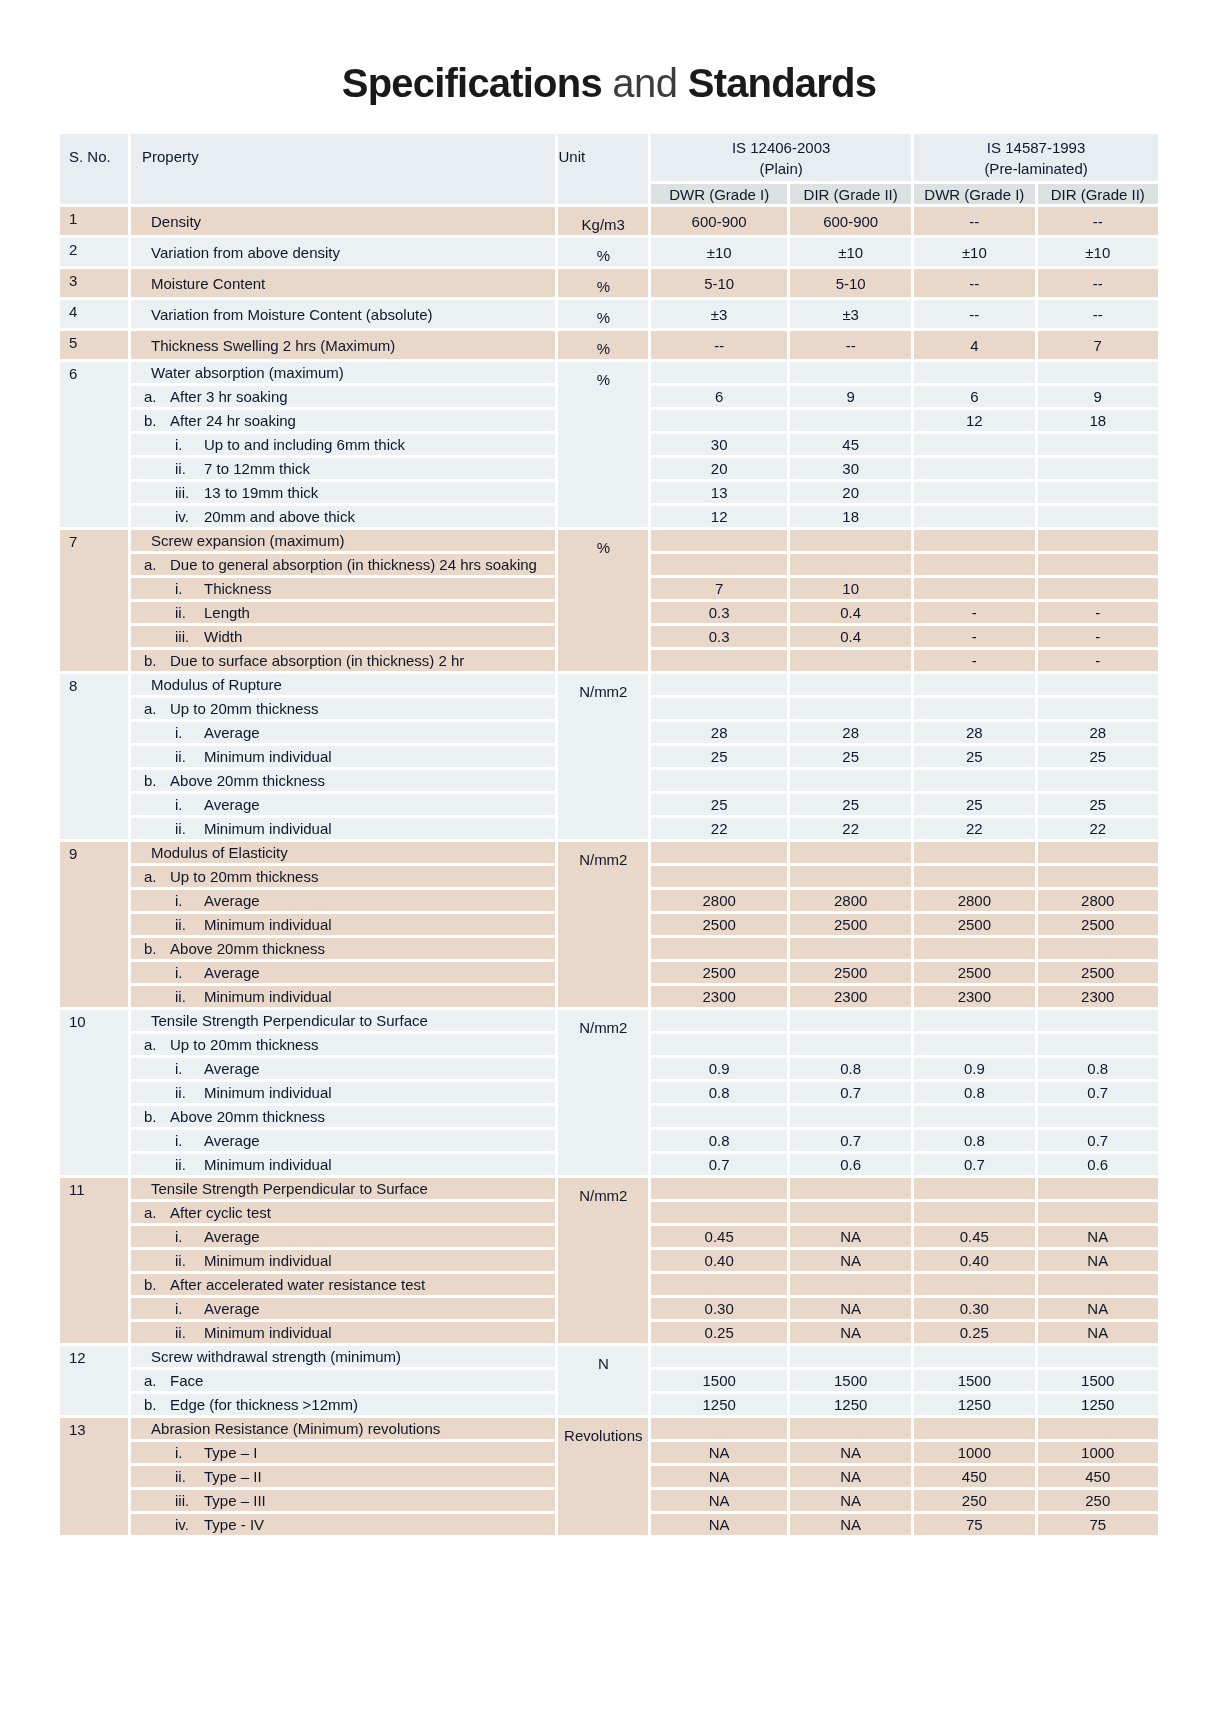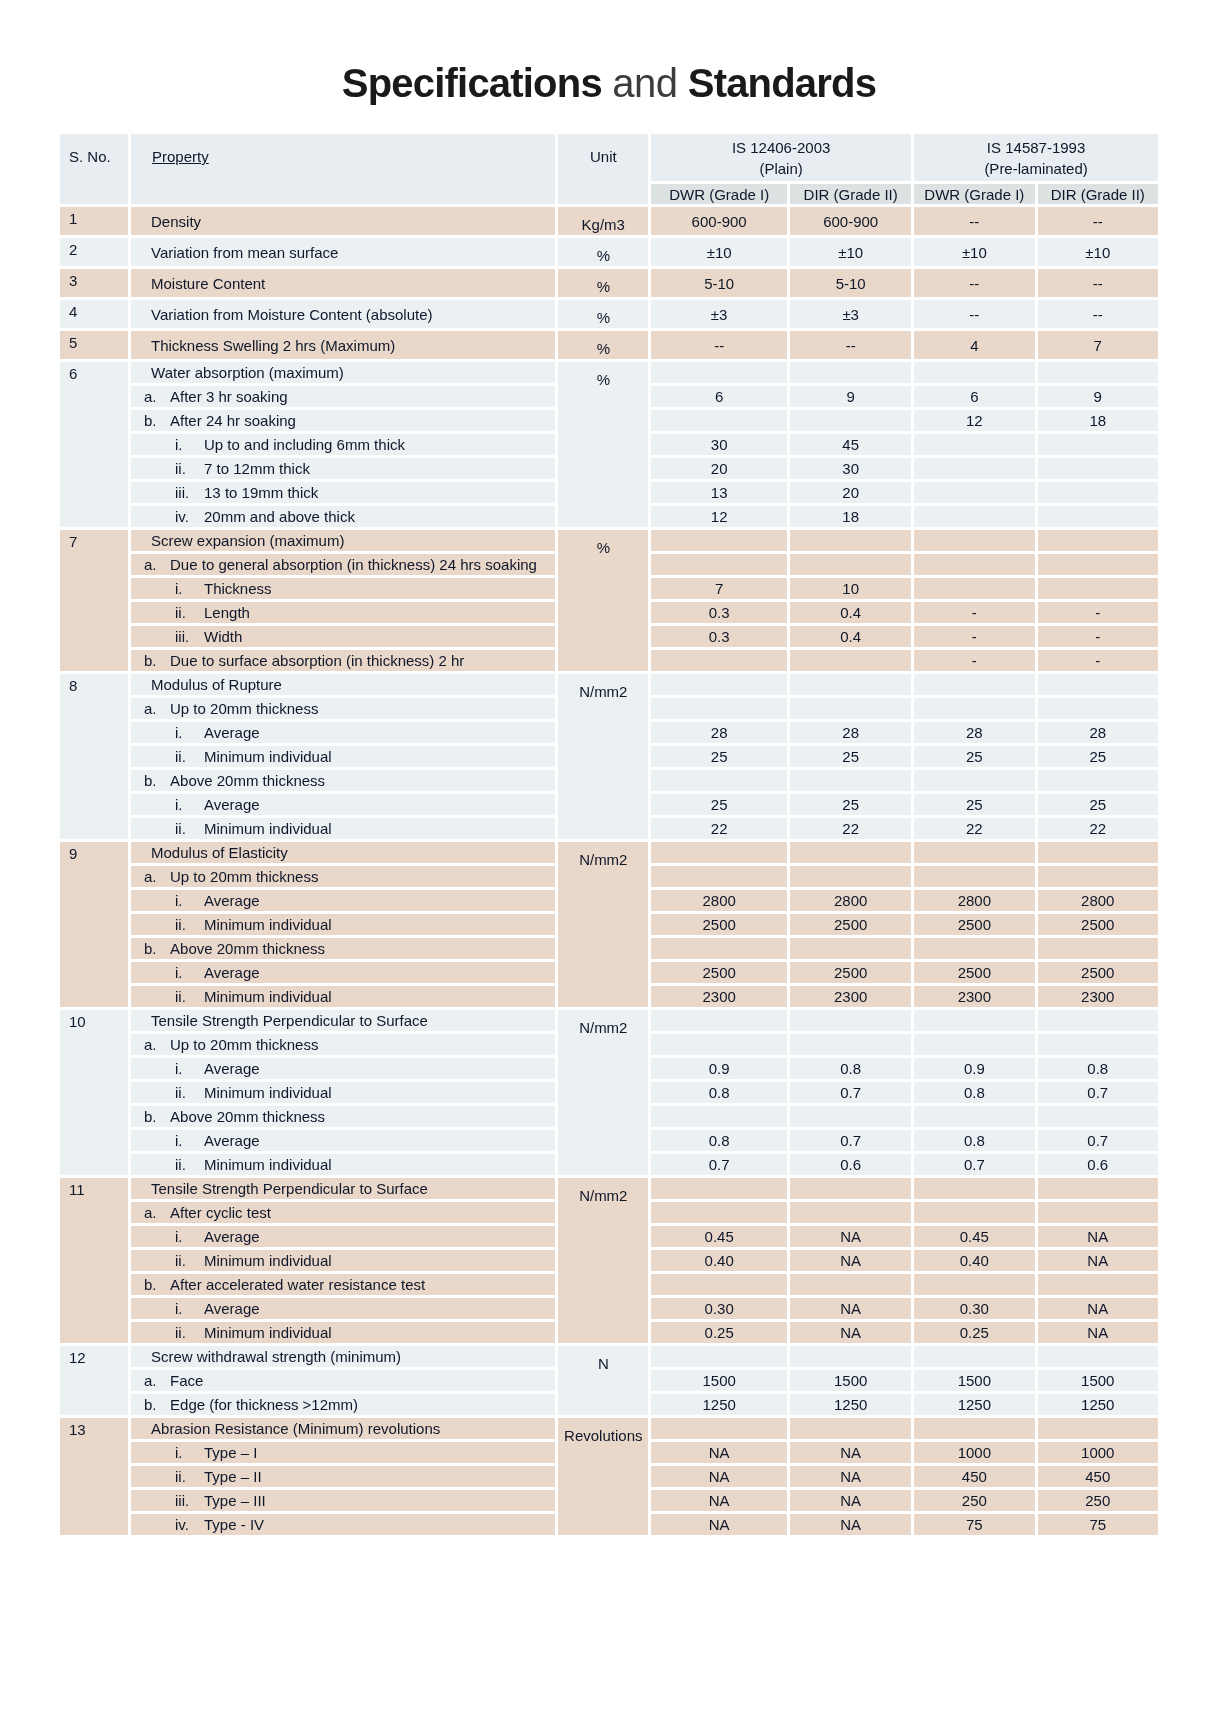--- a/index.html
+++ b/index.html
@@ -28,22 +28,22 @@
     font-size: 15px;
     color: #0f172a;
   }
   th, td { padding: 0; font-weight: 400; vertical-align: middle; }
 
   
   thead th { background: var(--header-bg); }
   thead tr.h1 th { height: 47px; }
   thead tr.h2 th { height: 20px; background: var(--subheader-bg); }
   th.h-sno  { text-align:left; padding-left: 9px; }
-  th.h-prop { text-align:left; padding-left: 21px; text-decoration: underline; }
-  th.h-unit { text-align:center; }
+  th.h-prop { text-align:left; padding-left: 11px; }
+  th.h-unit { text-align:left; }
   th.h-std  { text-align:center; line-height: 21px; }
   th.h-std span { display:block; }
   thead tr.h1 th[rowspan] { vertical-align: top; padding-top: 14px; }
 
   
   tbody.tone-beige td { background: var(--beige); }
   tbody.tone-blue  td { background: var(--blue); }
   td { height: 21px; line-height: 21px; }
   td.sno  { vertical-align: top; text-align:left; padding: 1px 0 0 9px; }
   td.unit { vertical-align: top; text-align:center; padding-top: 7px; }
@@ -101,21 +101,21 @@
           <td class="unit" rowspan="1">Kg/m3</td>
           <td class="val">600-900</td>
           <td class="val">600-900</td>
           <td class="val">--</td>
           <td class="val">--</td>
         </tr>
       </tbody>
       <tbody class="group tone-blue">
         <tr>
           <td class="sno" rowspan="1">2</td>
-          <td class="prop lvl0"><span class="tx">Variation from mean surface</span></td>
+          <td class="prop lvl0"><span class="tx">Variation from above density</span></td>
           <td class="unit" rowspan="1">%</td>
           <td class="val">±10</td>
           <td class="val">±10</td>
           <td class="val">±10</td>
           <td class="val">±10</td>
         </tr>
       </tbody>
       <tbody class="group tone-beige">
         <tr>
           <td class="sno" rowspan="1">3</td>

